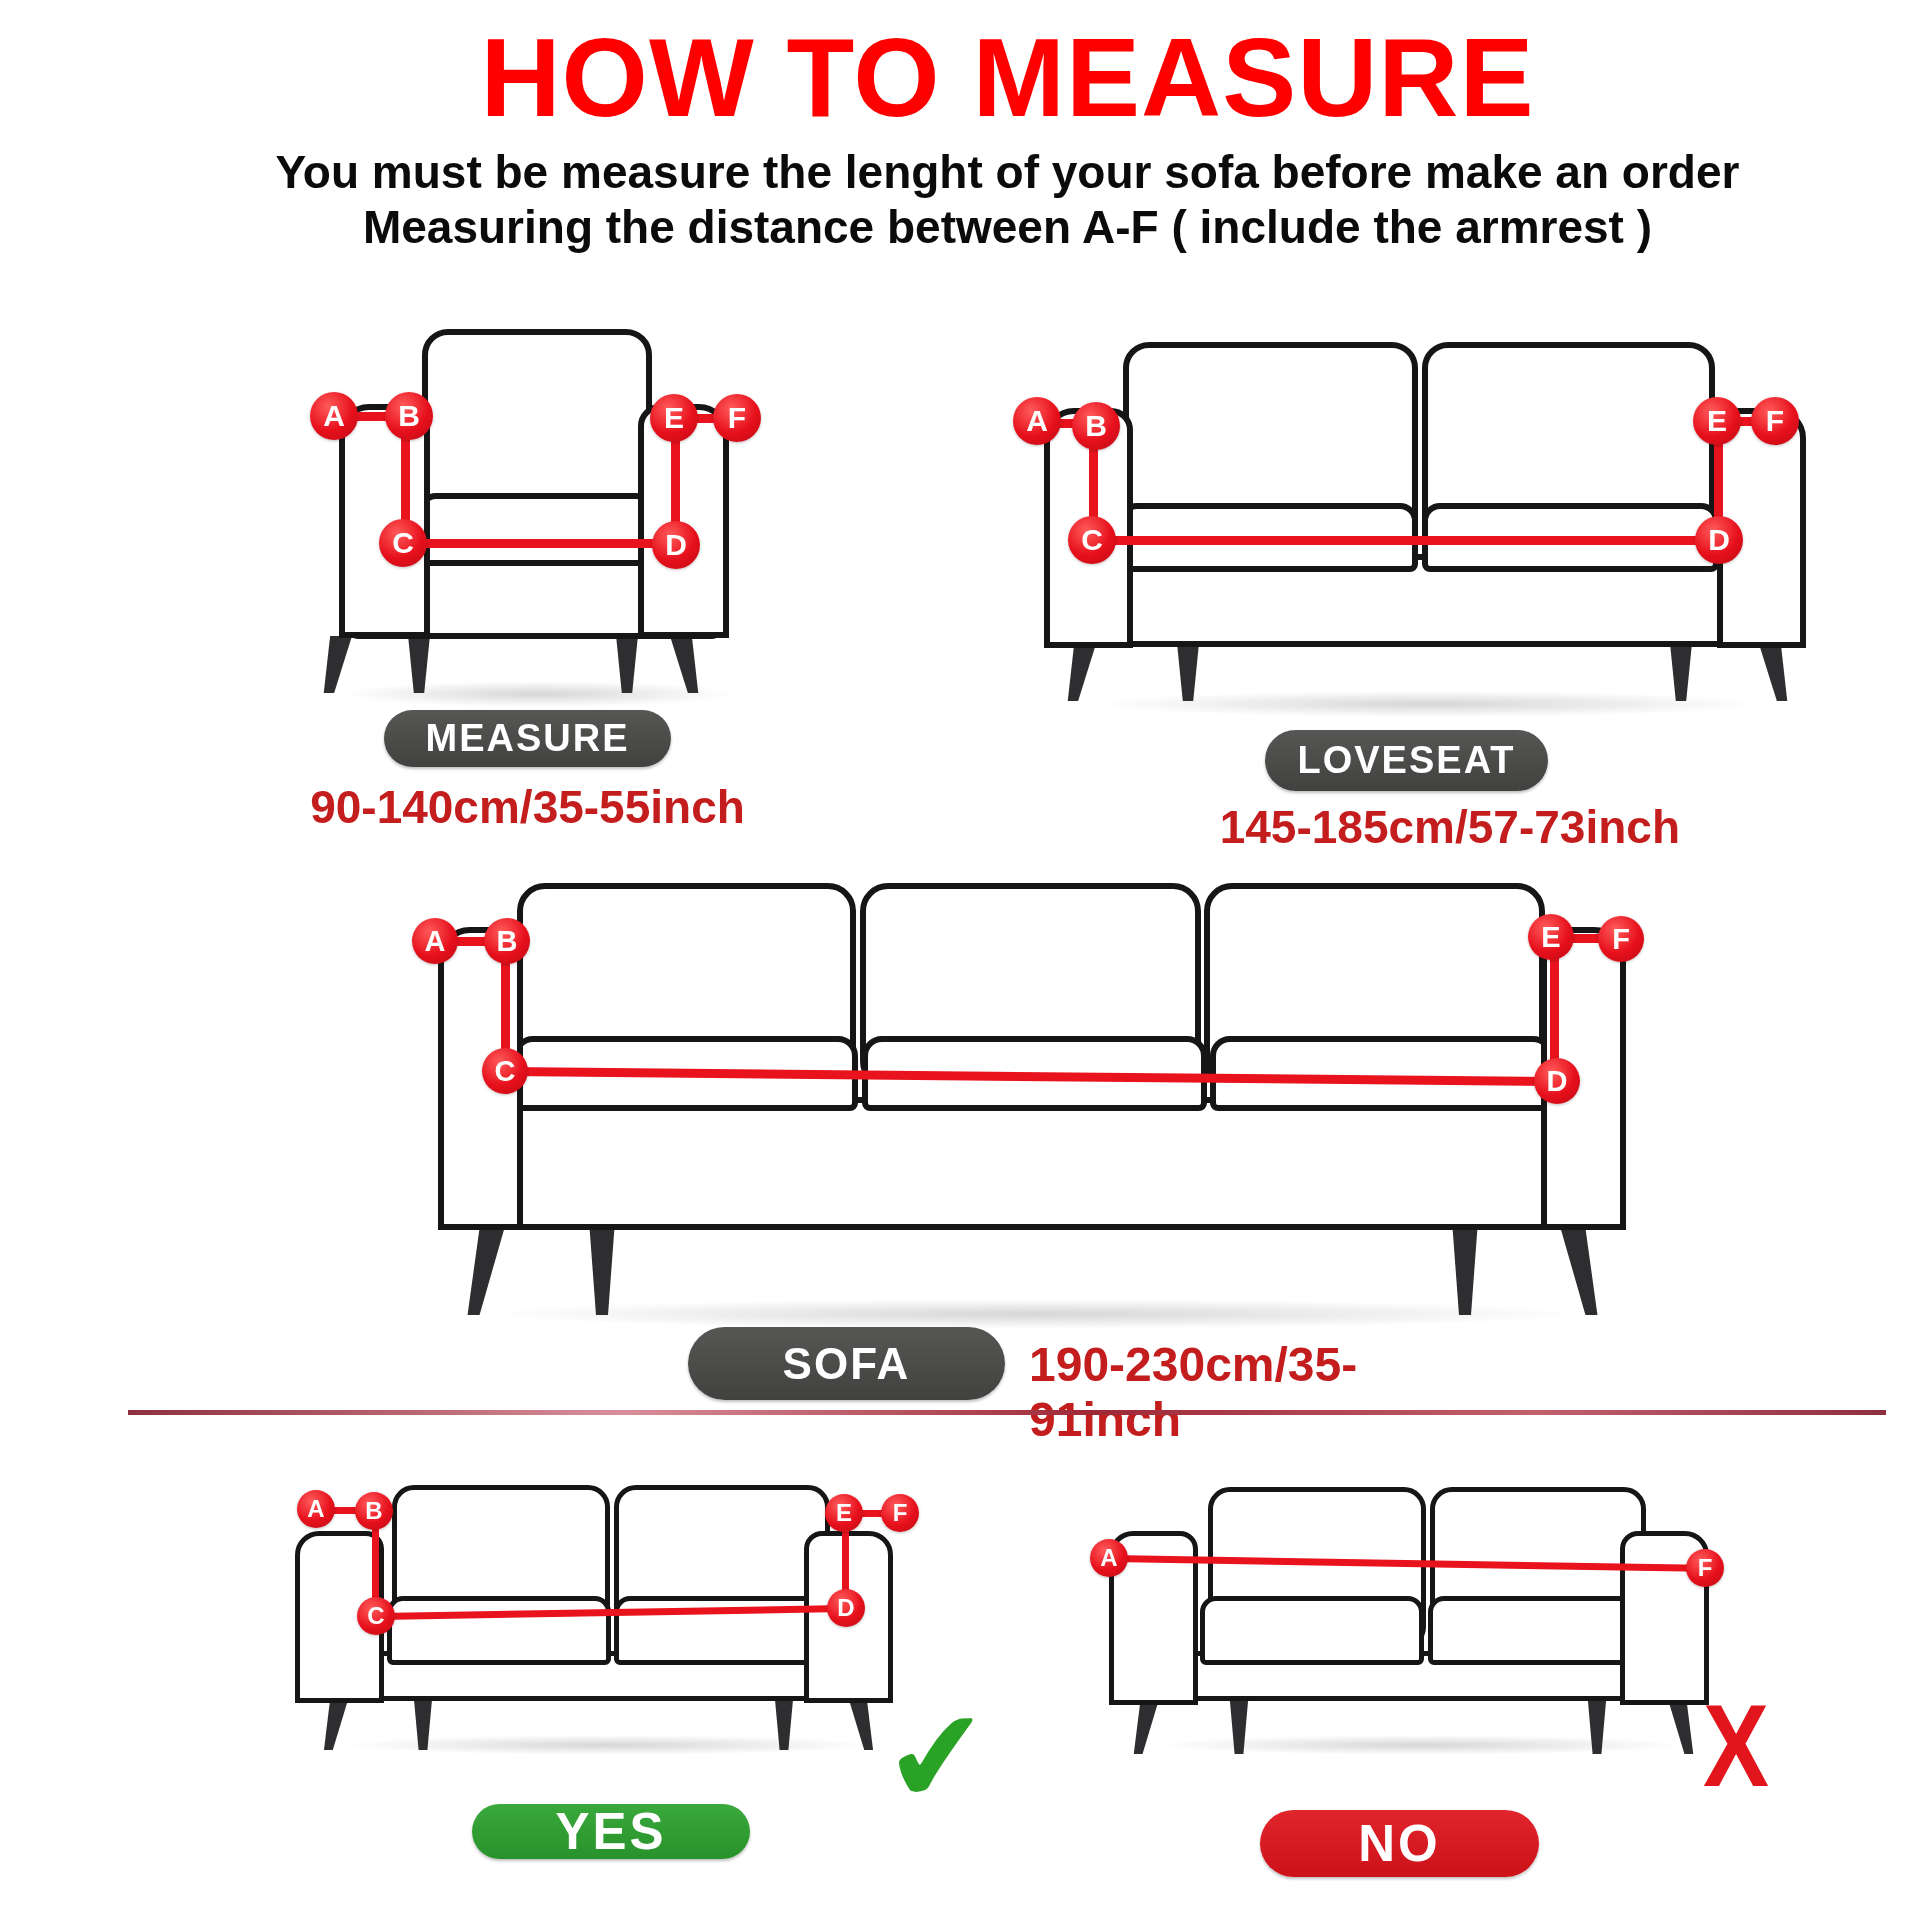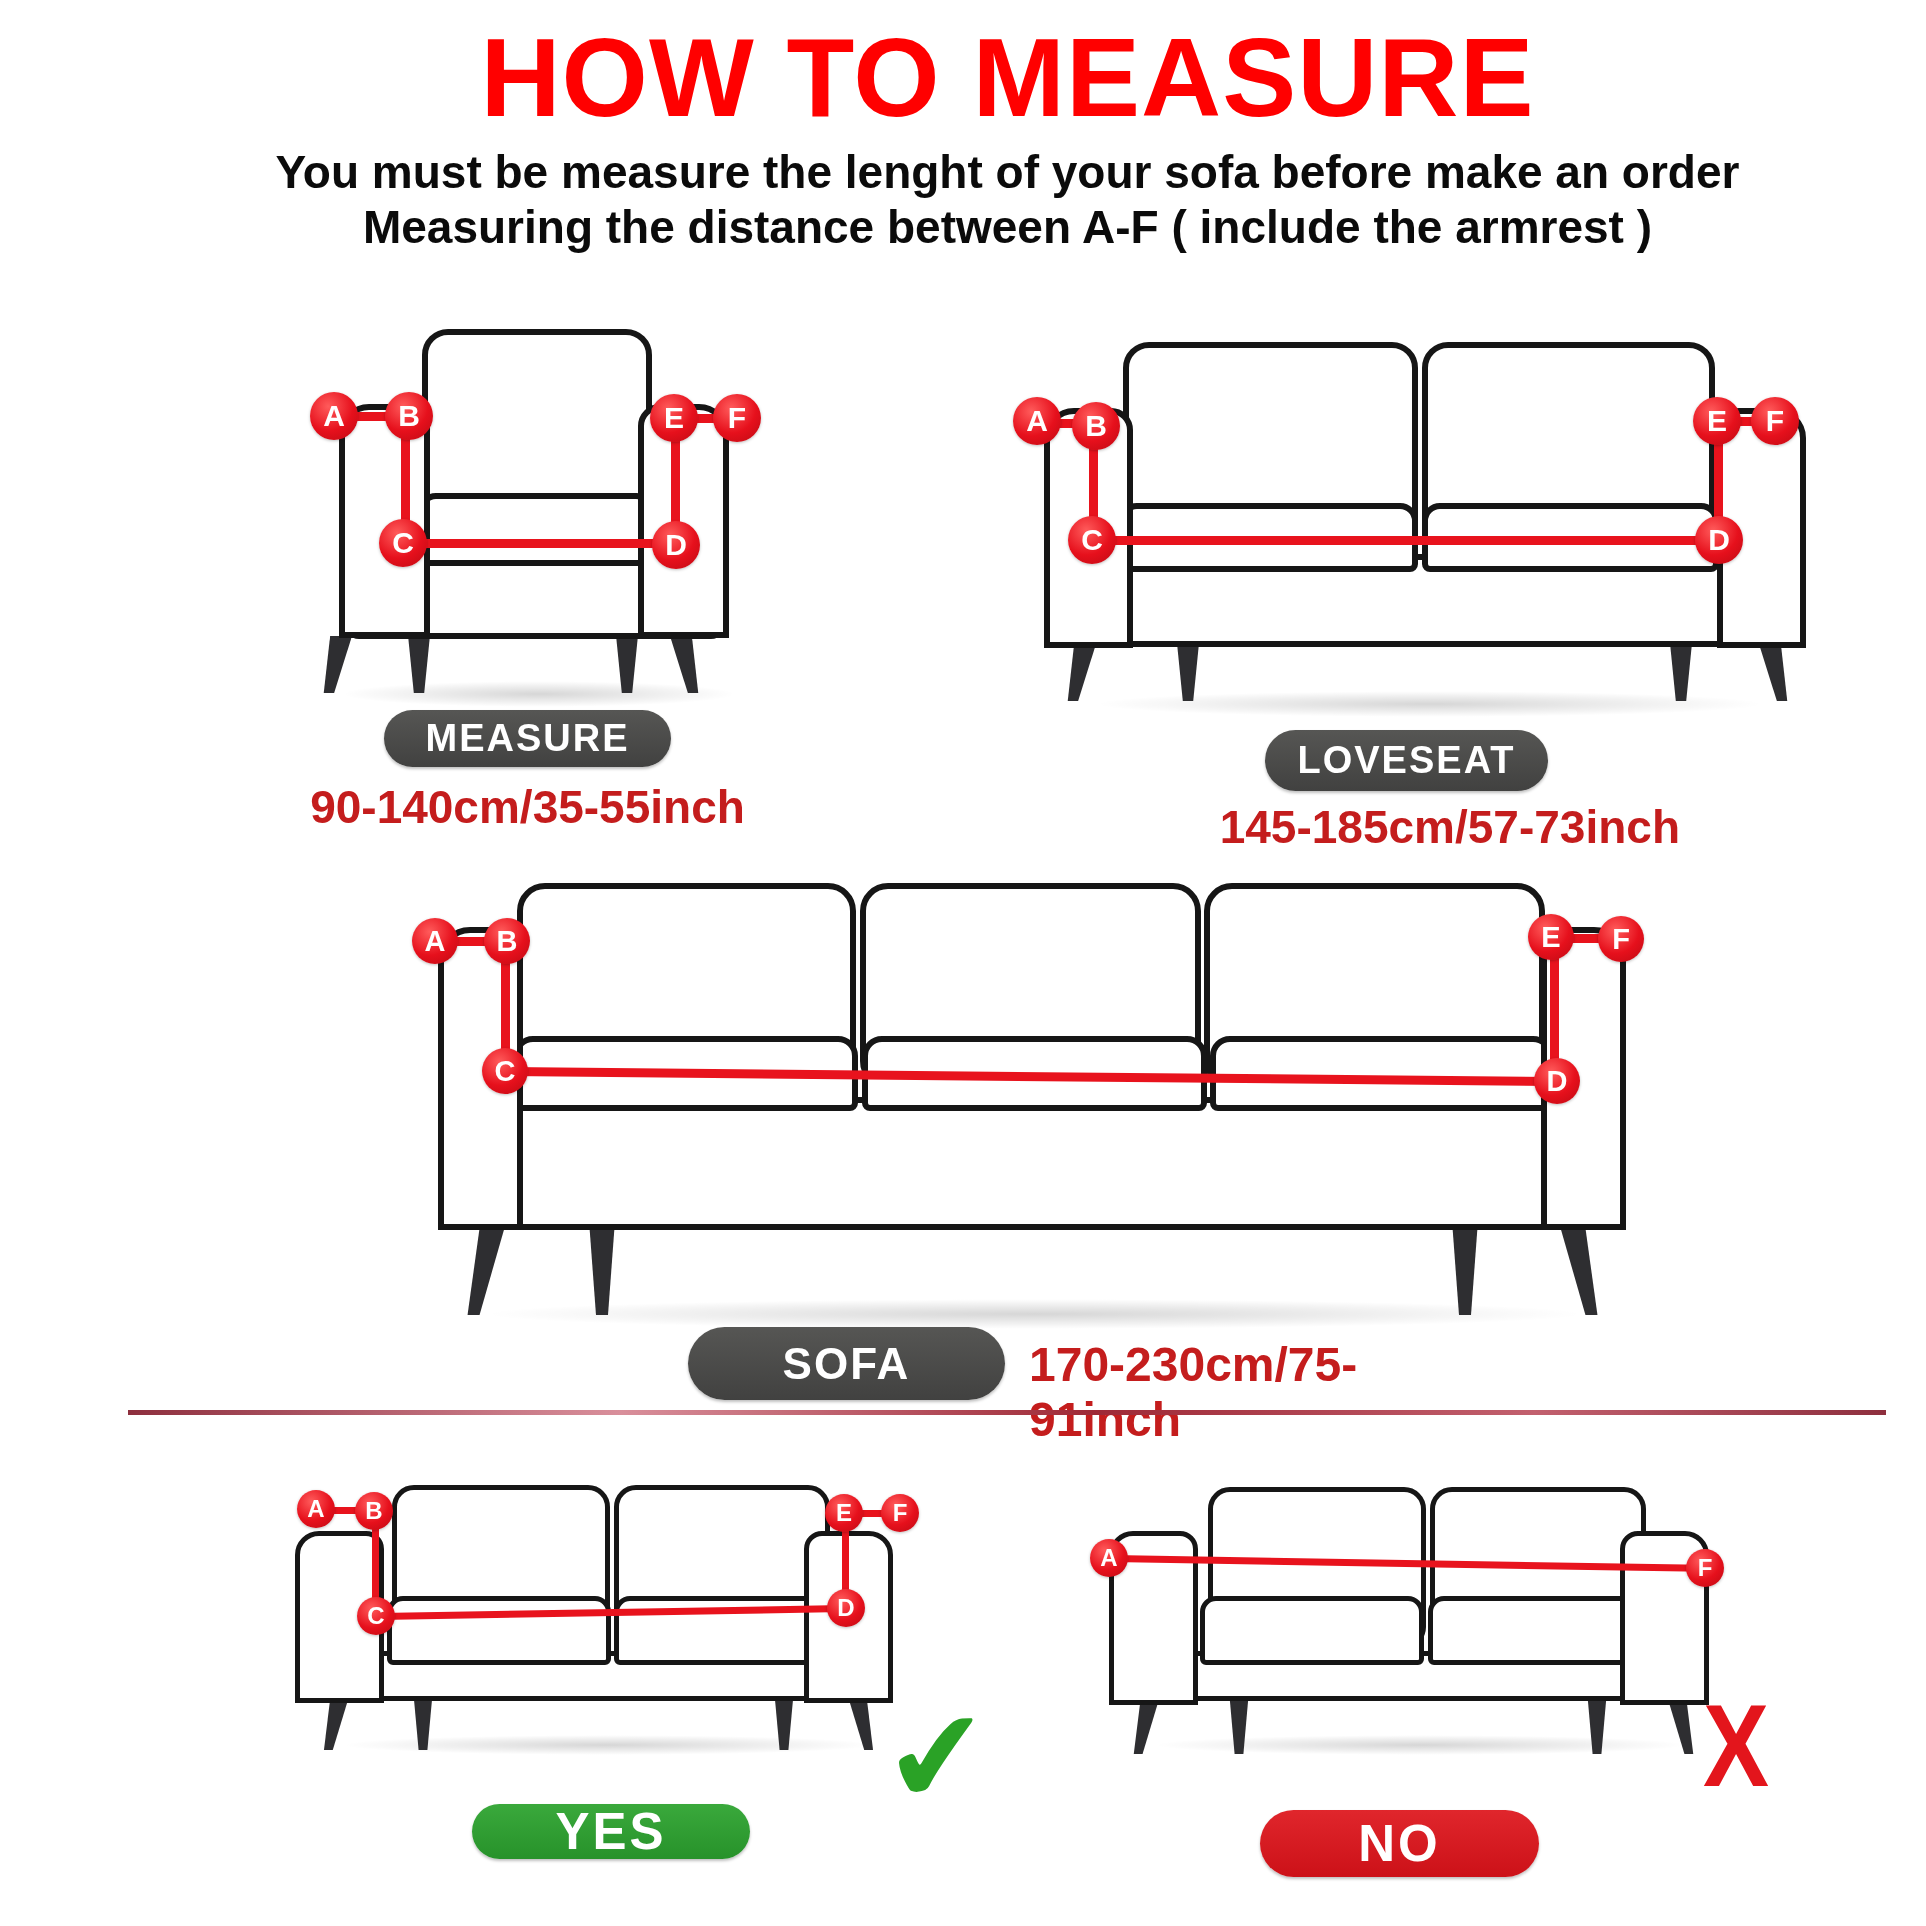--- a/index.html
+++ b/index.html
@@ -129,21 +129,21 @@
     <div class="mline" style="left:460px;top:1067px;width:1053px;height:9px;transform:rotate(0.55deg);transform-origin:left center;"></div>
     <div class="mline" style="left:1506px;top:937px;width:9px;height:145px;"></div>
     <div class="mline" style="left:1507px;top:934px;width:70px;height:9px;"></div>
     <div class="marker m46" style="left:368px;top:918px;">A</div>
     <div class="marker m46" style="left:440px;top:918px;">B</div>
     <div class="marker m46" style="left:438px;top:1048px;">C</div>
     <div class="marker m46" style="left:1490px;top:1058px;">D</div>
     <div class="marker m46" style="left:1484px;top:914px;">E</div>
     <div class="marker m46" style="left:1554px;top:916px;">F</div>
     <div class="badge" style="left:644px;top:1327px;width:317px;height:73px;font-size:44px;">SOFA</div>
-    <div class="sizetext" style="left:985px;top:1337px;width:465px;font-size:48px;text-align:left;">170-230cm/75-91inch</div>
+    <div class="sizetext" style="left:985px;top:1337px;width:465px;font-size:48px;text-align:left;">190-230cm/35-91inch</div>
   </div>
 
   <div class="divider" style="left:84px;top:1410px;width:1758px;"></div>
 
   <div>
     <div class="shadow" style="left:297px;top:1735px;width:535px;height:20px;"></div>
     <div class="leg" style="left:279px;top:1697px;width:22px;height:53px;transform:skewX(-12deg);"></div>
     <div class="leg" style="left:368px;top:1697px;width:22px;height:53px;"></div>
     <div class="leg" style="left:729px;top:1697px;width:22px;height:53px;"></div>
     <div class="leg" style="left:808px;top:1697px;width:22px;height:53px;transform:skewX(12deg);"></div>

